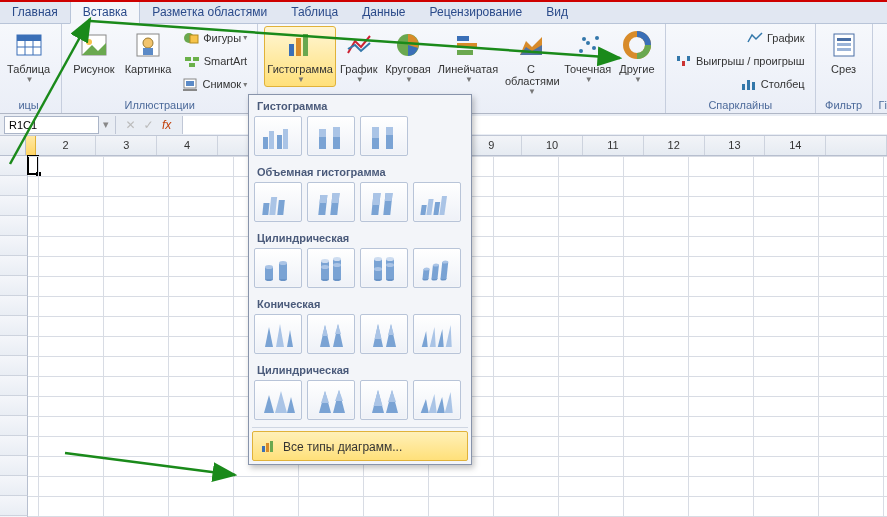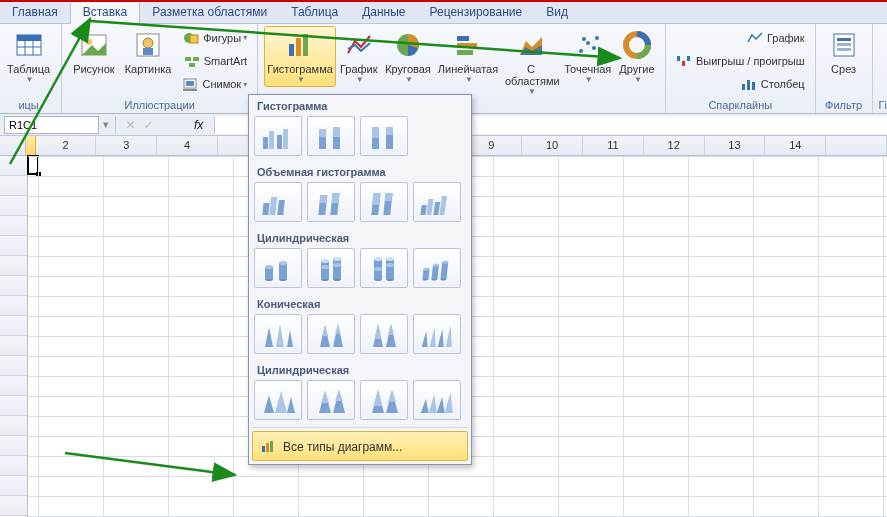--- a/index.html
+++ b/index.html
@@ -21,21 +21,21 @@
   .bigbtn .lbl { font-size: 11px; color: #333; line-height: 12px; margin-top: 2px; }
   .bigbtn.sel { background: linear-gradient(#fff6d4,#ffe07a); border: 1px solid #e0b23a; }
   
   .smalllist { display: flex; flex-direction: column; justify-content: space-around; height: 70px; margin-left: 2px; }
   .smallbtn { display: flex; align-items: center; padding: 1px 4px; font-size: 11px; white-space: nowrap; justify-content: flex-end; }
   .smallbtn .ic { width: 16px; height: 16px; margin-right: 4px; display:flex; align-items:center; justify-content:center; }
   .expand { font-size: 8px; color: #777; margin-left: 2px; }
   
   .namebox-row { display: flex; align-items: center; background: #e9edf4; border-bottom: 1px solid #c0c7d6; height: 22px; }
   .namebox { width: 95px; border: 1px solid #abb5c8; background: #fff; margin: 1px 4px; height: 18px; padding: 1px 4px; font-size: 11px; }
-  .fx { width: 18px; text-align: center; font-style: italic; color: #0f172a; margin-left: 32px; }
+  .fx { width: 18px; text-align: center; font-style: italic; color: #c2410c; }
   .fbar-sep { width: 1px; height: 18px; background: #c0c7d6; margin: 0 6px; }
   .fbar-btns { display:flex; gap:6px; color:#888; font-size:11px; }
   
   .colhdr-row { display: flex; background: linear-gradient(#f2f4f8,#e6ebf2); border-bottom: 1px solid #b7bfcf; height: 20px; }
   .rowhdr-col { width: 28px; background: linear-gradient(#f2f4f8,#e6ebf2); border-right: 1px solid #b7bfcf; }
   .colhdr { width: 65px; border-right: 1px solid #cdd3de; text-align: center; font-size: 11px; color: #333; line-height: 19px; }
   .colhdr.sel { background: linear-gradient(#ffe9a4,#ffd566); border-right-color:#e0b23a; }
   
   .grid-area { display: flex; height: 381px; position: relative; }
   .rowhdrs { width: 28px; display: flex; flex-direction: column; }

